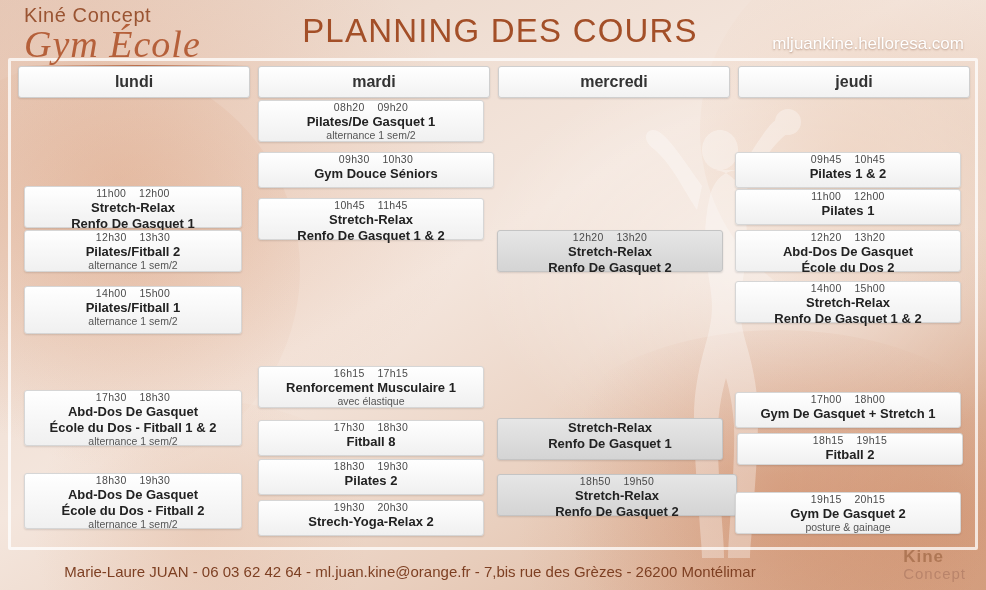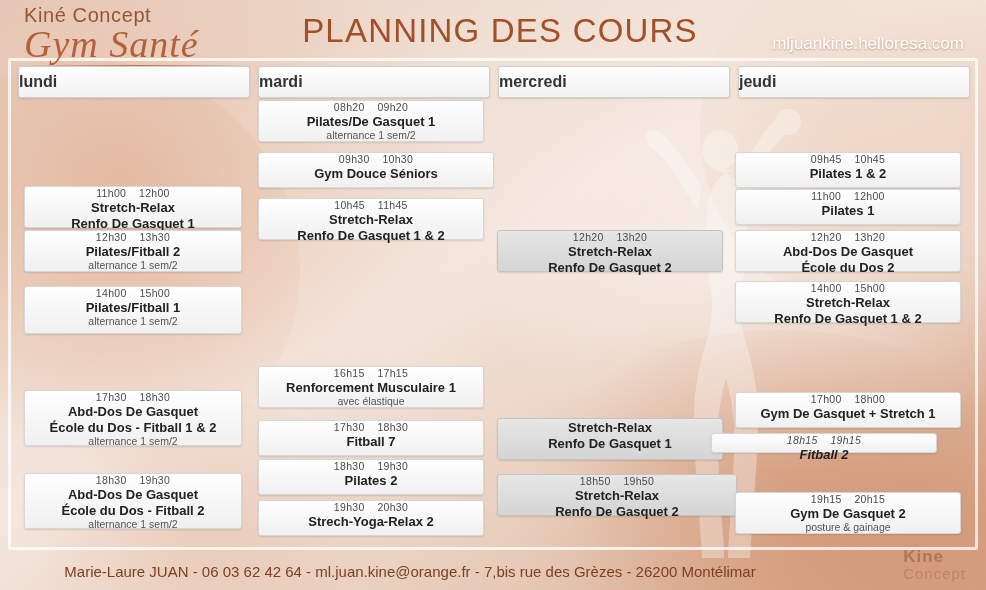--- a/index.html
+++ b/index.html
@@ -113,21 +113,21 @@
     left: 18px;
     top: 66px;
     width: 950px;
     height: 32px;
   }
   .day-head {
     position: absolute;
     top: 0;
     height: 30px;
     line-height: 30px;
-    text-align: left;
+    text-align: center;
     font-size: 16px;
     font-weight: bold;
     color: #333;
     background: linear-gradient(180deg, #ffffff 0%, #f2f2f2 100%);
     border: 1px solid #cfcfcf;
     border-radius: 3px;
     box-shadow: 0 1px 2px rgba(0,0,0,0.12);
   }
 
   
@@ -216,21 +216,21 @@
       <path d="M102 126 c-10 -14 -22 -32 -32 -44 c-7 -8 -12 -12 -17 -12 c-4 0 -7 3 -7 7 c0 5 4 9 9 13 c9 8 18 20 26 34
                c6 10 12 20 16 26 z"></path>
       <ellipse cx="188" cy="62" rx="13" ry="13"></ellipse>
     </g>
   </svg>
 
   <div class="frame"></div>
 
   <div class="brand">
     <div class="brand-kine">Kiné Concept</div>
-    <div class="brand-gym">Gym Santé</div>
+    <div class="brand-gym">Gym École</div>
     <div class="brand-underline"></div>
   </div>
 
   <div class="main-title">PLANNING DES COURS</div>
 
   <div class="website">mljuankine.helloresa.com</div>
 
   <div class="days">
     <div class="day-head" style="left:0px;  width:230px;">lundi</div>
     <div class="day-head" style="left:240px;width:230px;">mardi</div>
@@ -280,21 +280,21 @@
         <div class="title">Stretch-Relax</div>
         <div class="title">Renfo De Gasquet 1 &amp; 2</div>
       </div>
       <div class="card" style="left: 258px; width: 226px; top: 366px; height: 42px;">
         <div class="times">16h15    17h15</div>
         <div class="title">Renforcement Musculaire 1</div>
         <div class="sub">avec élastique</div>
       </div>
       <div class="card" style="left: 258px; width: 226px; top: 420px; height: 36px;">
         <div class="times">17h30    18h30</div>
-        <div class="title">Fitball 7</div>
+        <div class="title">Fitball 8</div>
       </div>
       <div class="card" style="left: 258px; width: 226px; top: 459px; height: 36px;">
         <div class="times">18h30    19h30</div>
         <div class="title">Pilates 2</div>
       </div>
       <div class="card" style="left: 258px; width: 226px; top: 500px; height: 36px;">
         <div class="times">19h30    20h30</div>
         <div class="title">Strech-Yoga-Relax 2</div>
       </div>
       <div class="card grey" style="left: 497px; width: 226px; top: 230px; height: 42px;">
@@ -326,21 +326,21 @@
       </div>
       <div class="card" style="left: 735px; width: 226px; top: 281px; height: 42px;">
         <div class="times">14h00    15h00</div>
         <div class="title">Stretch-Relax</div>
         <div class="title">Renfo De Gasquet 1 &amp; 2</div>
       </div>
       <div class="card" style="left: 735px; width: 226px; top: 392px; height: 36px;">
         <div class="times">17h00    18h00</div>
         <div class="title">Gym De Gasquet + Stretch 1</div>
       </div>
-      <div class="card" style="left: 711px; width: 226px; top: 433px; height: 20px; font-style: italic;">
+      <div class="card" style="left: 737px; width: 226px; top: 433px; height: 32px;">
         <div class="times">18h15    19h15</div>
         <div class="title">Fitball 2</div>
       </div>
       <div class="card" style="left: 735px; width: 226px; top: 492px; height: 42px;">
         <div class="times">19h15    20h15</div>
         <div class="title">Gym De Gasquet 2</div>
         <div class="sub">posture &amp; gainage</div>
       </div>
     </div>
 

